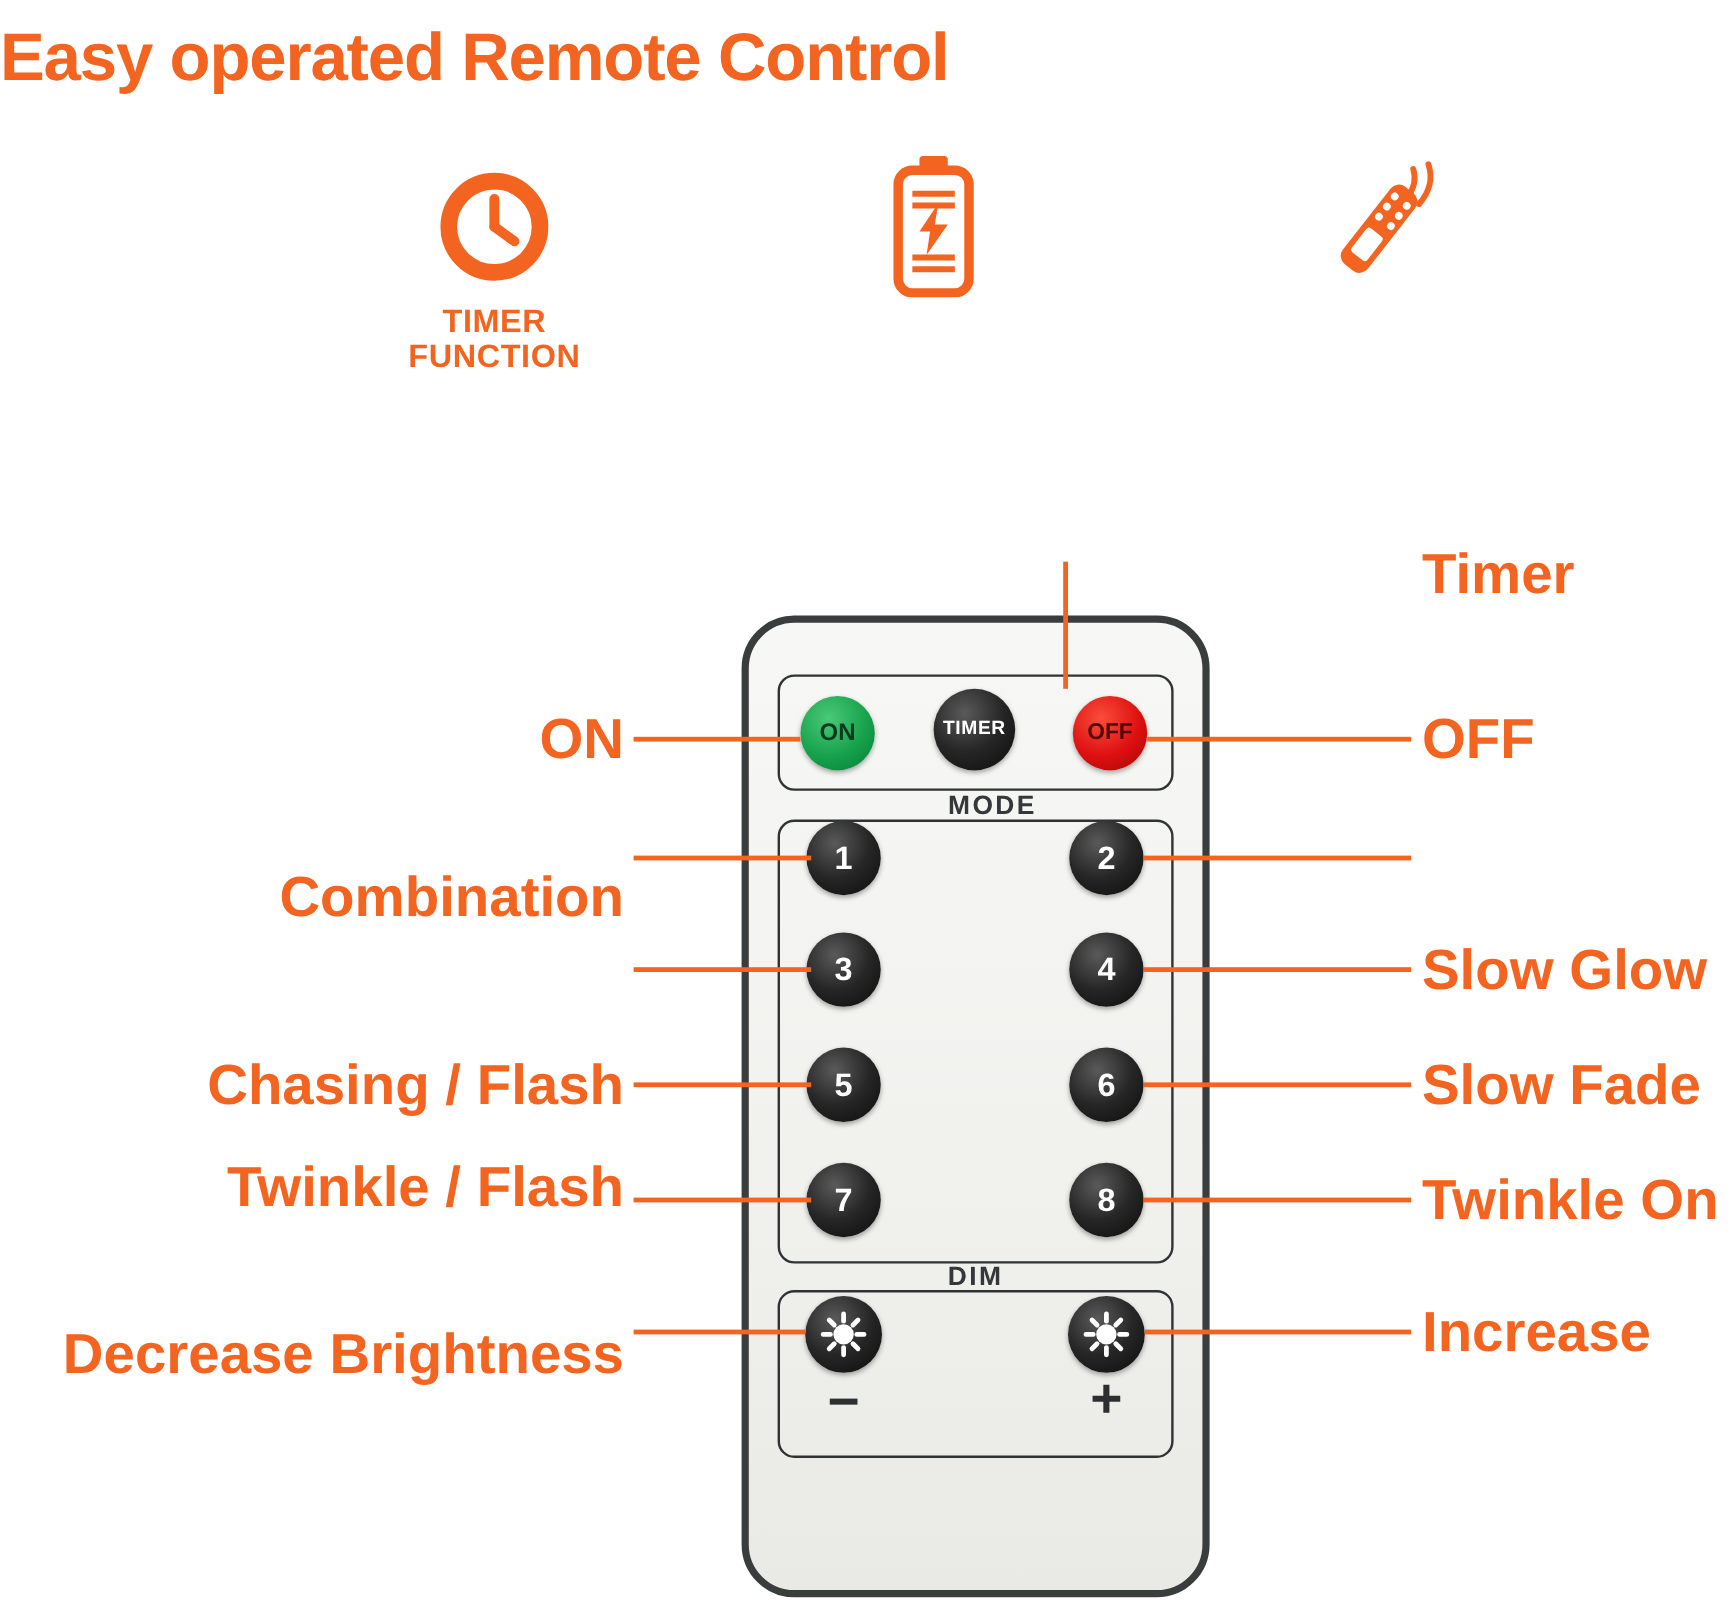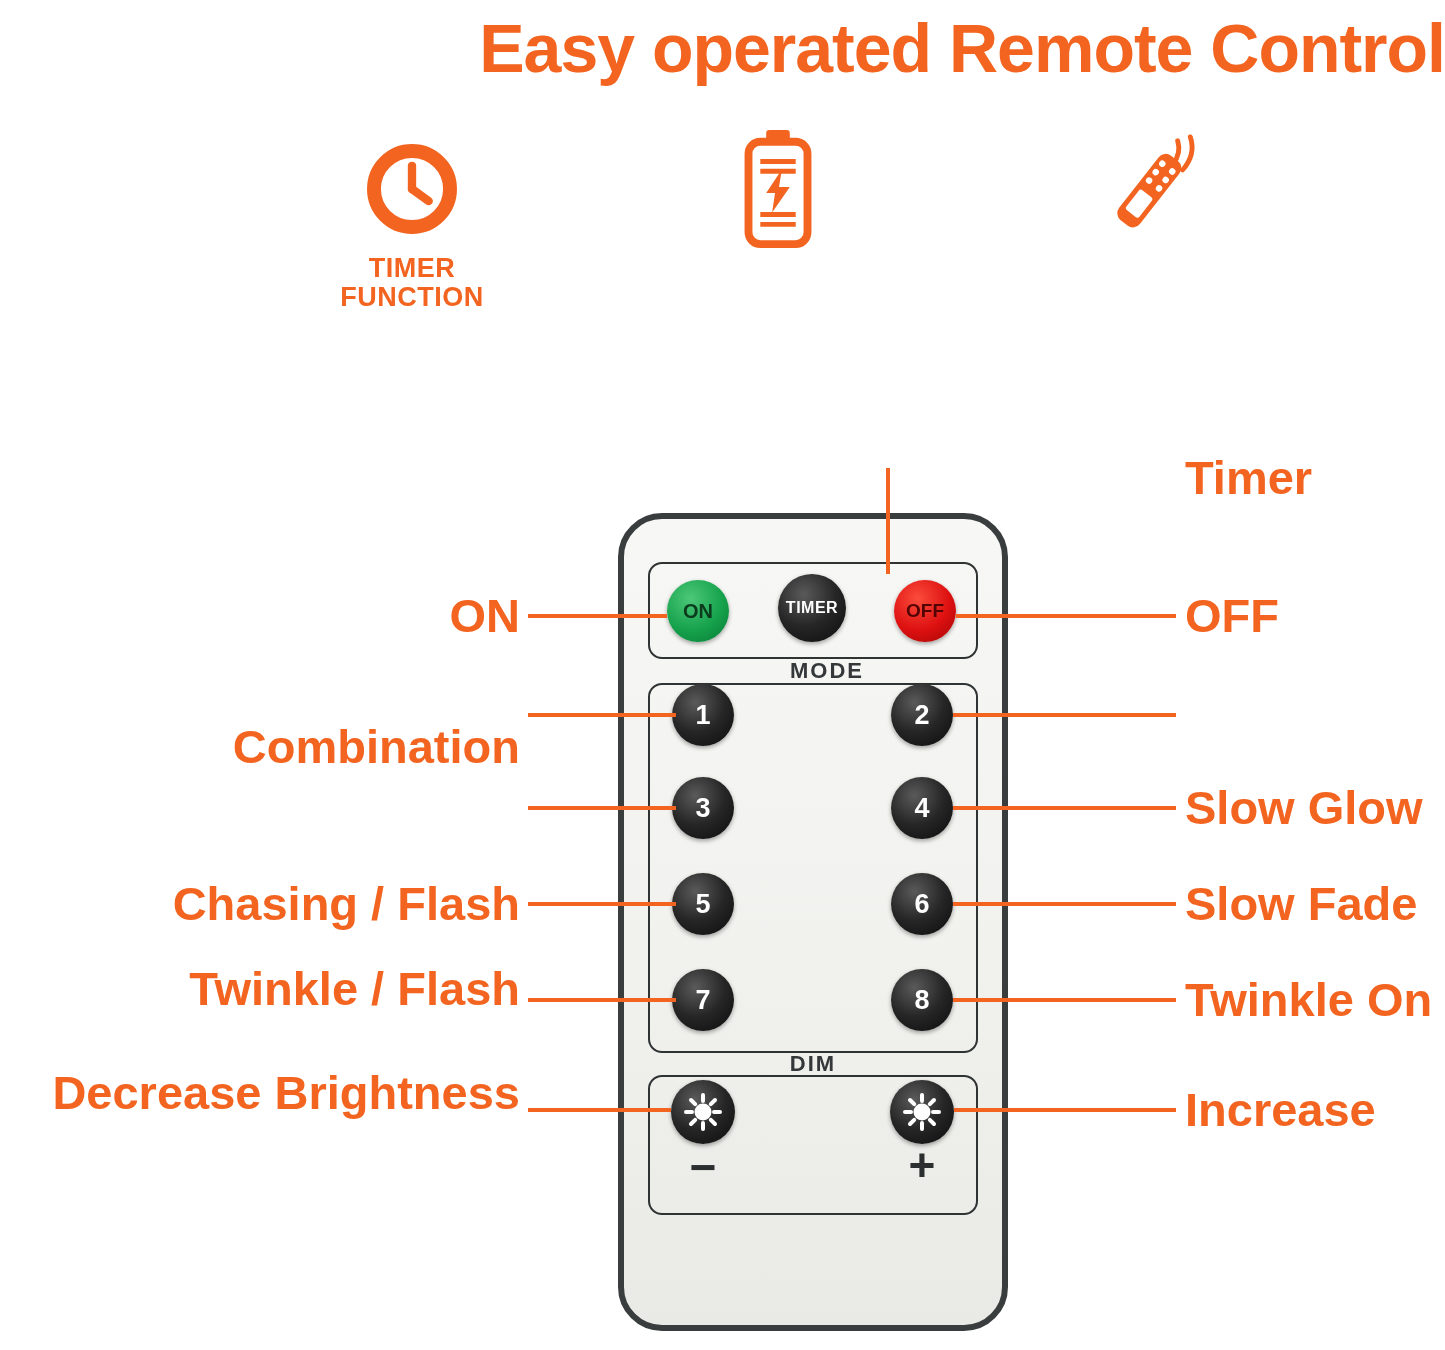--- a/index.html
+++ b/index.html
@@ -2,22 +2,22 @@
 <html><head>
 <meta charset="utf-8">
 <style>
   html,body{margin:0;padding:0;background:#fff;}
   *{box-sizing:border-box;}
   .page{
     position:relative;width:1445px;height:1350px;background:#ffffff;overflow:hidden;
     font-family:"Liberation Sans","DejaVu Sans",sans-serif;
   }
   .title{
-    position:absolute;top:2px;left:0;width:100%;margin:0;text-align:right;
-    font-size:68px;line-height:92px;font-weight:bold;color:#F2641F;letter-spacing:-1px;
+    position:absolute;top:2px;left:0;width:100%;margin:0;text-align:left;
+    font-size:56px;line-height:92px;font-weight:bold;color:#F2641F;letter-spacing:-1px;
   }
   
   .feature{position:absolute;top:130px;width:320px;text-align:center;}
   .feature .icon-box{height:118px;display:flex;align-items:center;justify-content:center;}
   .feature .flabel{
     margin-top:6px;font-size:27px;line-height:29px;font-weight:bold;color:#F2641F;
     letter-spacing:.5px;white-space:pre-line;
   }
   .f1{left:252px;} .f2{left:618px;} .f3{left:987px;}
   
@@ -131,21 +131,21 @@
   <div class="line" style="left:528px;top:998px;width:148px;height:4px"></div>
   <div class="line" style="left:953px;top:998px;width:223px;height:4px"></div>
   <div class="line" style="left:528px;top:1108px;width:143px;height:4px"></div>
   <div class="line" style="left:954px;top:1108px;width:222px;height:4px"></div>
 
   <div class="callout rgt" style="top:450px">Timer</div>
   <div class="callout lft" style="top:588px">ON</div>
   <div class="callout lft" style="top:719px">Combination</div>
   <div class="callout lft" style="top:876px">Chasing / Flash</div>
   <div class="callout lft" style="top:961px">Twinkle / Flash</div>
-  <div class="callout lft" style="top:1065px">Decrease Brightness</div>
+  <div class="callout lft" style="top:1100px">Decrease Brightness</div>
   <div class="callout rgt" style="top:588px">OFF</div>
   <div class="callout rgt" style="top:780px">Slow Glow</div>
   <div class="callout rgt" style="top:876px">Slow Fade</div>
   <div class="callout rgt" style="top:972px">Twinkle On</div>
   <div class="callout rgt" style="top:1082px">Increase</div>
 
   <div class="remote">
 
     <div class="section sec-power"></div>
     <div class="btn btn-green btn-on">ON</div>

